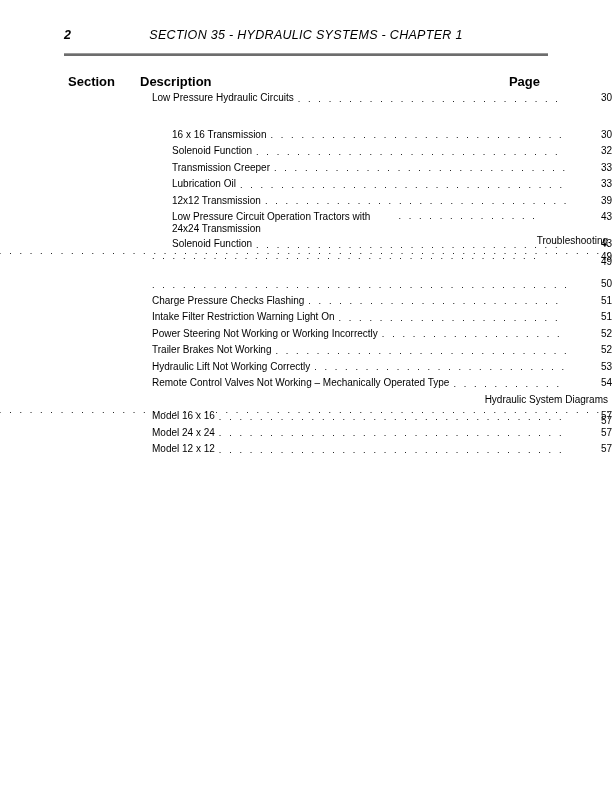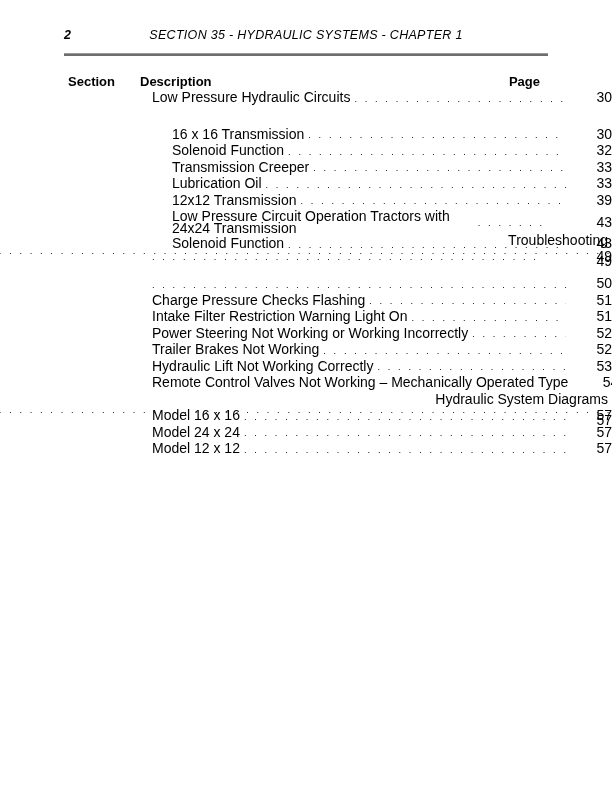--- a/index.html
+++ b/index.html
@@ -86,41 +86,41 @@
   
   .toc {
     position: absolute;
     left: 0;
     top: 92px;
     width: 612px;
   }
   .toc-row {
     position: relative;
     height: 16.5px;
-    font-size: 14px;
+    font-size: 10px;
   }
   .toc-row.two-line {
     height: 27px;
   }
 
   
   .lvl1 .entry { left: 138px; flex-direction: column; }
   .lvl2 .entry { left: 152px; }
   .lvl3 .entry { left: 172px; margin-top: 20px; }
 
   .entry {
     position: absolute;
     top: 0;
     right: 0;
     display: flex;
     align-items: flex-end;
     white-space: nowrap;
   }
   .two-line .entry {
-    align-items: center;
+    align-items: flex-start;
     gap: 24px;
   }
 
   .label {
     flex: 0 0 auto;
     line-height: 11.5px;
     padding-right: 4px;
   }
   .label .l2 {
     display: block;

